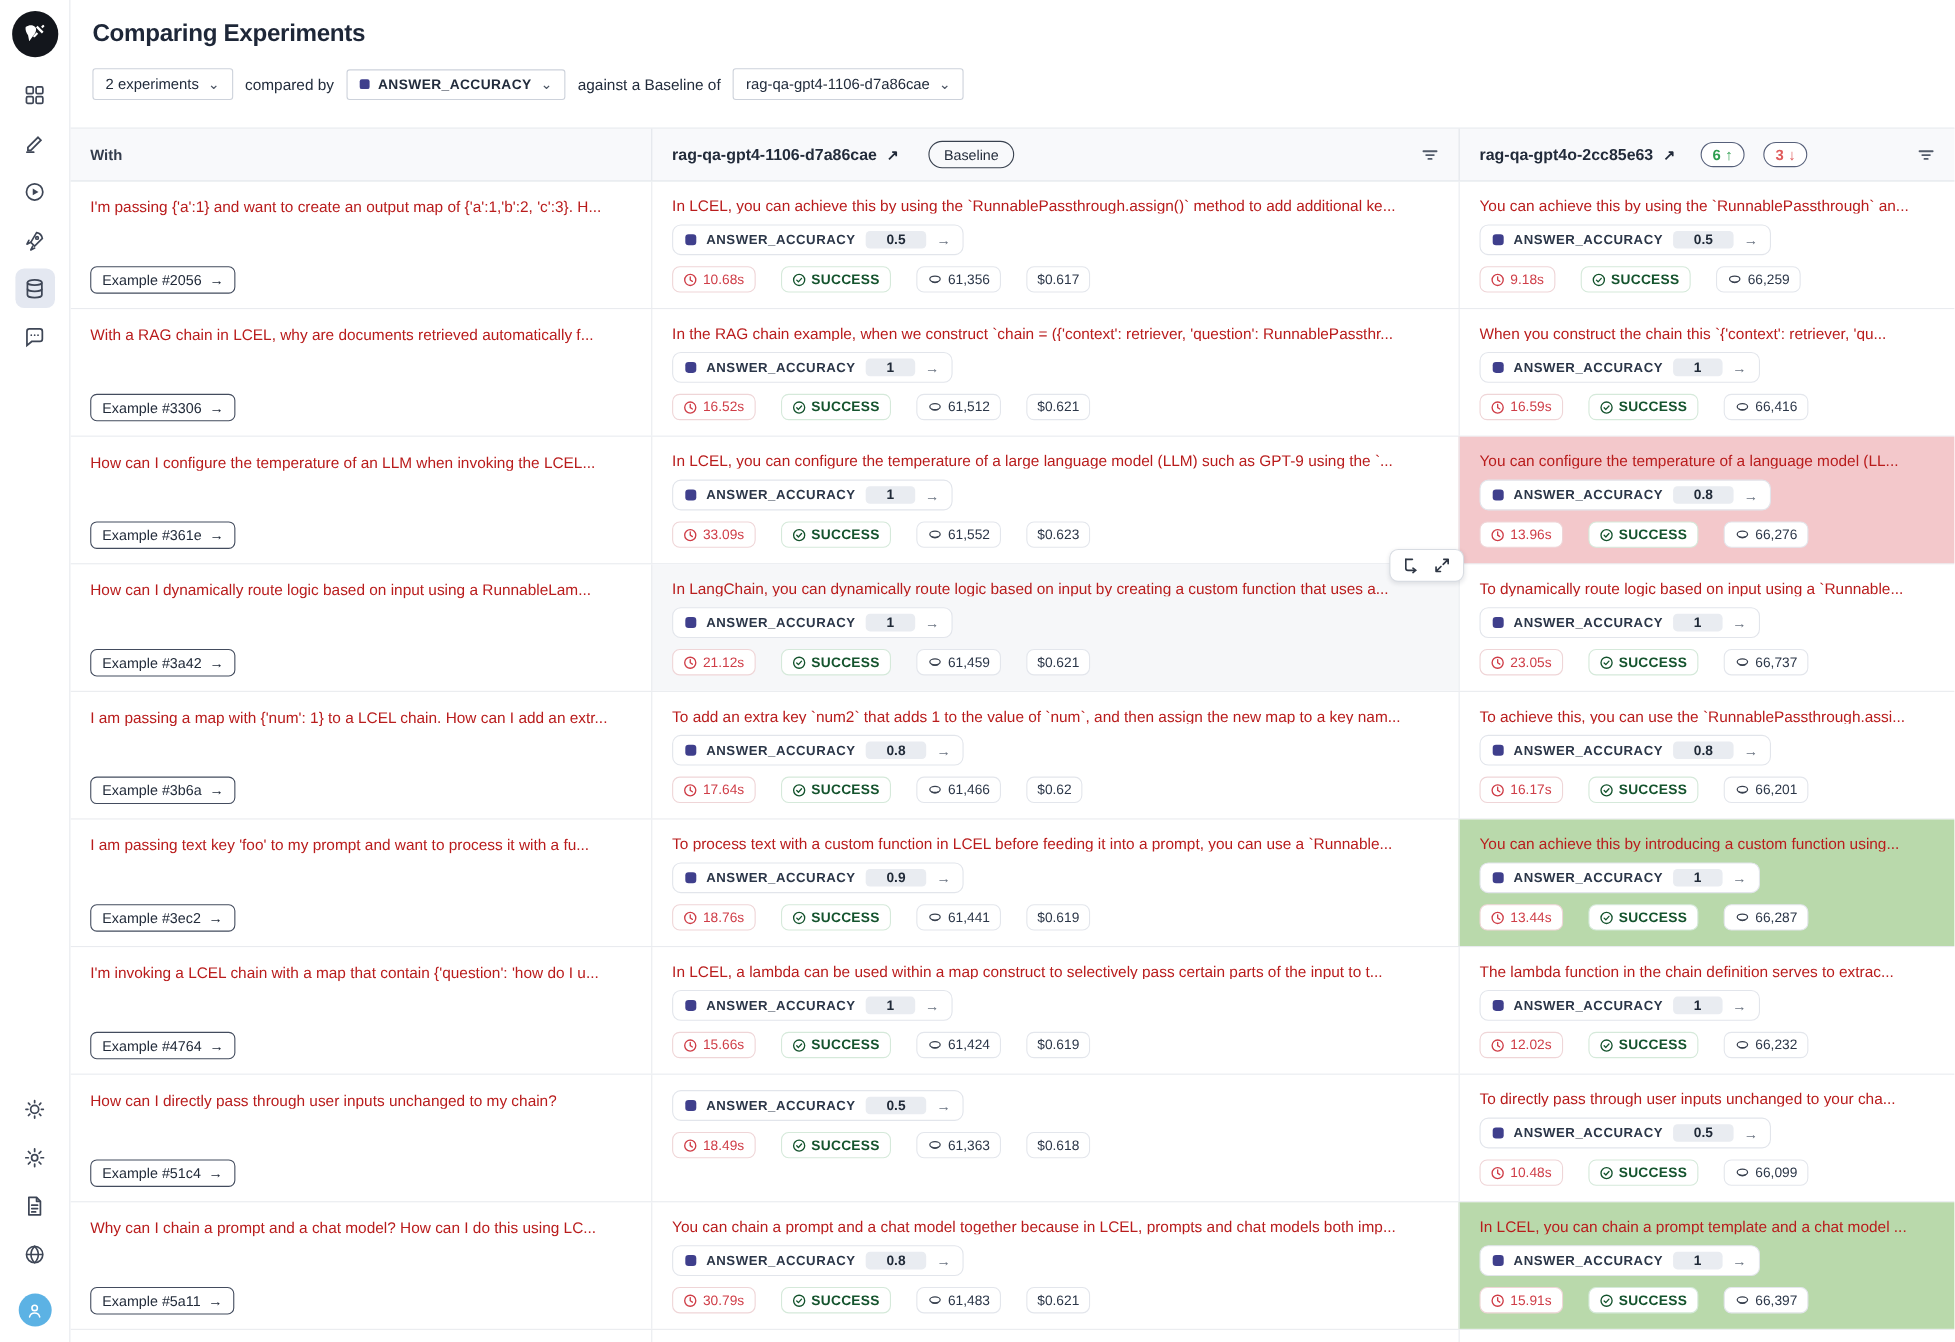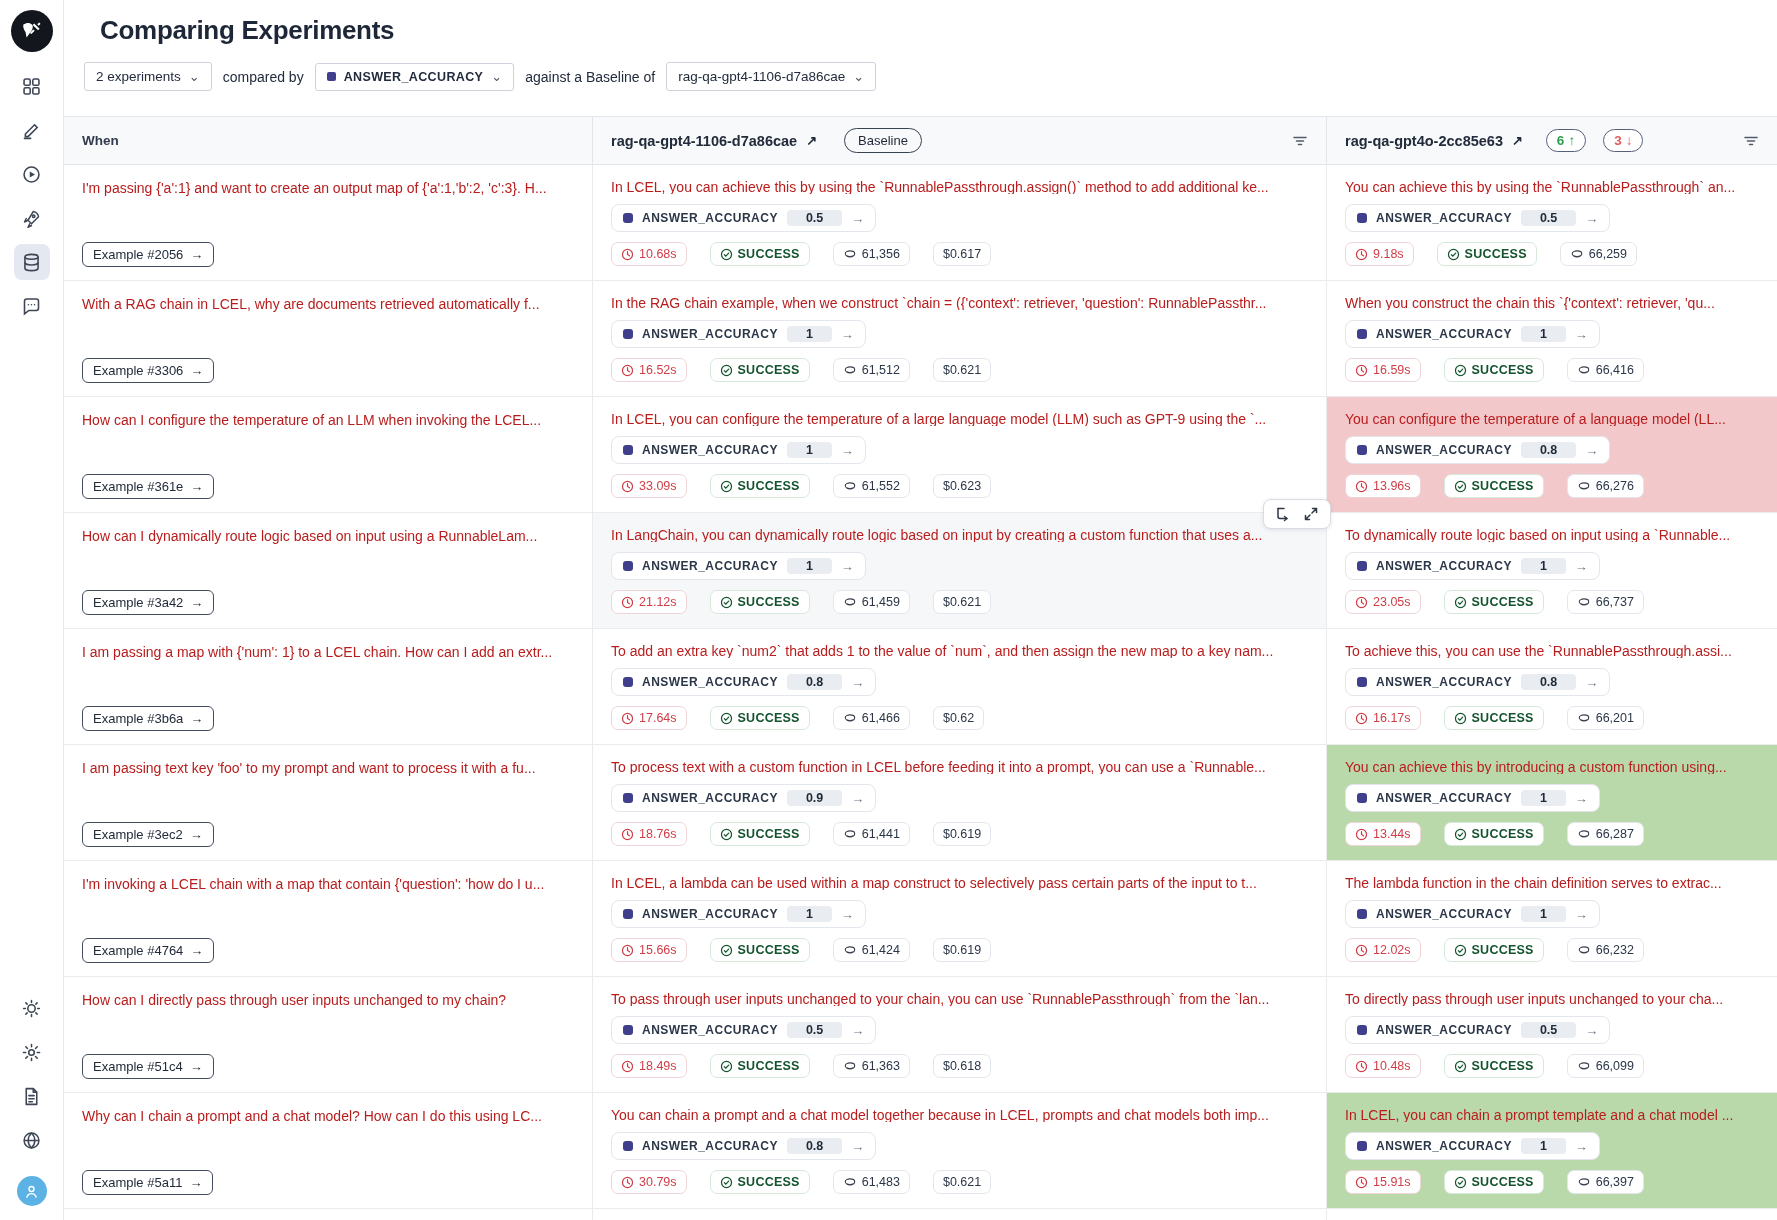--- a/index.html
+++ b/index.html
@@ -33,21 +33,21 @@
   .sidebar .spacer { margin-top: auto; }
   .avatar {
     width: 30px; height: 30px; border-radius: 50%;
     background: #5cb2e4; display: flex; align-items: center; justify-content: center;
     margin-top: 10px;
   }
 
   
   .main { margin-left: 64px; height: 100%; display: flex; flex-direction: column; }
   .top { height: 117px; padding: 13px 20px 0; display: flex; flex-direction: column; }
-  .page-title { font-size: 26px; font-weight: 700; color: #1e2738; letter-spacing: -0.3px; line-height: 34px; margin-left: 16px; }
+  .page-title { font-size: 22px; font-weight: 700; color: #1e2738; letter-spacing: -0.3px; line-height: 34px; }
   .toolbar { display: flex; align-items: center; gap: 11px; margin-top: 15px; font-size: 14px; color: #222c3c; }
   .dd-btn {
     display: inline-flex; align-items: center; gap: 8px;
     border: 1px solid #cdd2db; border-radius: 3px; background: #fff;
     padding: 6px 11px; font-size: 13.5px; color: #222c3c; cursor: pointer;
     font-family: inherit;
   }
   .dd-chevron { color: #4a5362; font-size: 13px; line-height: 8px; }
   .metric-square { width: 9px; height: 9px; border-radius: 2px; background: #3f3f8c; display: inline-block; }
   .metric-name { font-size: 12.5px; font-weight: 600; letter-spacing: 0.03em; }
@@ -242,21 +242,21 @@
       <span>against a Baseline of</span>
       <button class="dd-btn">
         <span>rag-qa-gpt4-1106-d7a86cae</span>
         <span class="dd-chevron">⌄</span>
       </button>
     </div>
   </div>
 
   <div class="table">
     <div class="thead">
-      <div class="th th-input">When</div>
+      <div class="th th-input">With</div>
       <div class="th th-exp th-exp1">
         <div class="th-left">
           <span class="exp-name">rag-qa-gpt4-1106-d7a86cae</span>
           <span class="ext-arrow">↗</span>
           <span class="baseline-pill">Baseline</span>
         </div>
         <span class="filter-icon">
           <svg width="16" height="16" viewBox="0 0 16 16" stroke="currentColor" stroke-width="1.6" stroke-linecap="round">
             <path d="M2 4.5h12M4.5 8h7M6.5 11.5h3"></path>
           </svg>
@@ -866,21 +866,20 @@
 
   <div class="row">
     <div class="cell cell-input">
       <div class="q-text">How can I directly pass through user inputs unchanged to my chain?</div>
       <button class="example-btn">
         <span class="ex-label">Example #51c4</span>
               <span class="ex-arrow"> →</span>
       </button>
     </div>
     <div class="cell cell-exp cell-base">
-            <div class="a-text">To pass through user inputs unchanged to your chain, you can use `RunnablePassthrough` from the `lan...</div>
             <div class="badge-row">
               <div class="ann-badge">
                 <span class="ann-square"></span>
                 <span class="ann-label">ANSWER_ACCURACY</span>
                 <span class="ann-value">0.5</span>
                 <span class="ann-arrow">→</span>
               </div>
             </div>
             <div class="stats-row">
               <span class="pill time">

